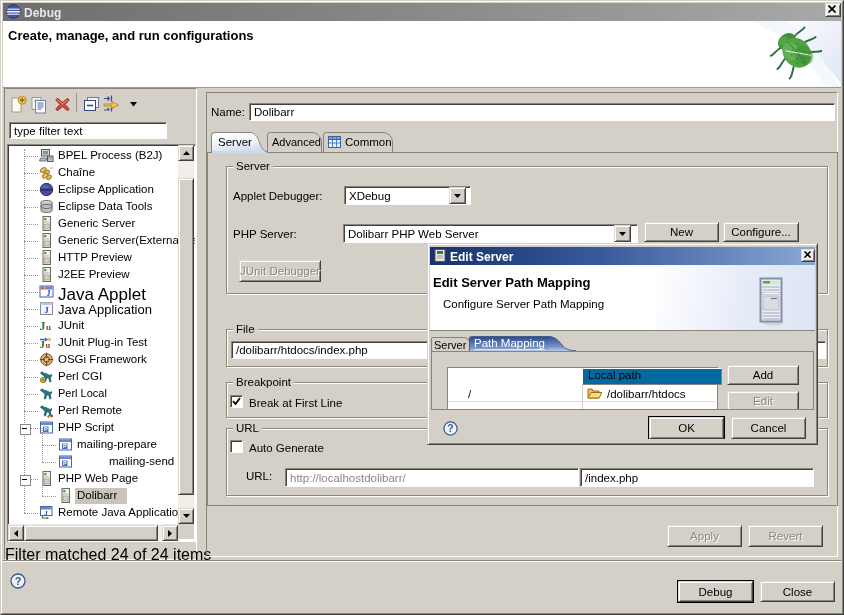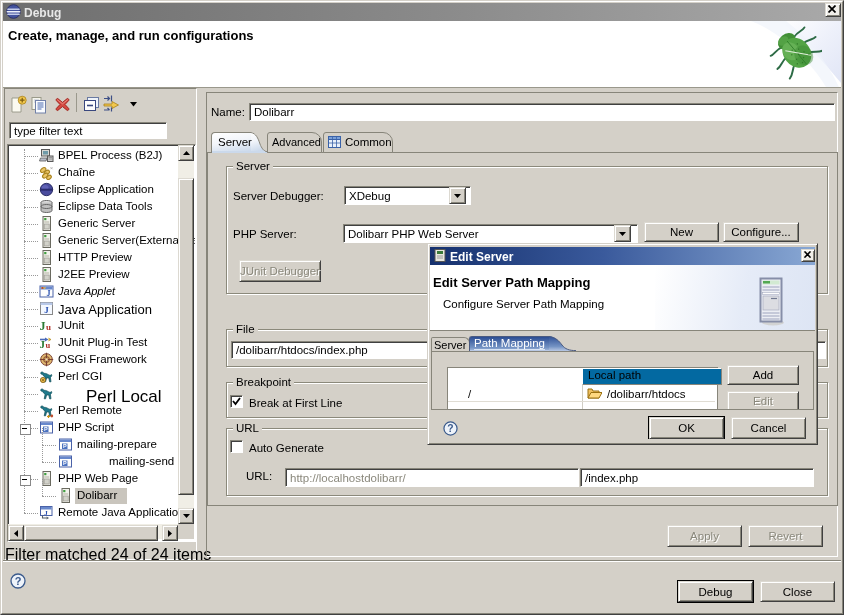--- a/index.html
+++ b/index.html
@@ -190,21 +190,21 @@
       </svg></div>
     <div class="abs tx" style="left:50px;top:123px;font-size:11.5px;">J2EE Preview</div>
     <div class="abs" style="left:16px;top:147px;width:14px;height:1px;border-top:1px dotted #999;"></div>
     <div class="abs" style="left:31px;top:139px;width:15px;height:15px;"><svg width="15" height="15" viewBox="0 0 15 15">
         <rect x="1" y="2" width="13" height="11" fill="#fdfdfd" stroke="#4a62a8"></rect>
         <rect x="1.5" y="2.5" width="12" height="3" fill="#6888cc"></rect>
         <path d="M2.5 3 l1 2 l1-2 l1 2 l1-2" stroke="#e8c040" stroke-width="0.9" fill="none"></path>
         <circle cx="3.5" cy="4" r="1" fill="#c04030"></circle>
         <text x="9.5" y="12" font-size="8" font-weight="bold" fill="#2850b0" text-anchor="middle" font-family="Liberation Serif">J</text>
       </svg></div>
-    <div class="abs tx" style="left:50px;top:140px;font-size:11px;font-style:italic;">Java Applet</div>
+    <div class="abs tx" style="left:50px;top:140px;font-size:17px;">Java Applet</div>
     <div class="abs" style="left:16px;top:164px;width:14px;height:1px;border-top:1px dotted #999;"></div>
     <div class="abs" style="left:31px;top:156px;width:15px;height:15px;"><svg width="15" height="15" viewBox="0 0 15 15">
         <rect x="1.5" y="1.5" width="12" height="12" fill="#f4f8ff" stroke="#888"></rect>
         <rect x="1.5" y="1.5" width="12" height="2.5" fill="#b8c8e8"></rect>
         <text x="7.5" y="12" font-size="9" font-weight="bold" fill="#2850b0" text-anchor="middle" font-family="Liberation Serif">J</text>
       </svg></div>
     <div class="abs tx" style="left:50px;top:157px;font-size:13px;">Java Application</div>
     <div class="abs" style="left:16px;top:181px;width:14px;height:1px;border-top:1px dotted #999;"></div>
     <div class="abs" style="left:31px;top:173px;width:15px;height:15px;"><svg width="15" height="15" viewBox="0 0 15 15">
         <text x="0.5" y="11.5" font-size="12" font-weight="bold" fill="#2a7a34" font-family="Liberation Serif">J</text>
@@ -232,21 +232,21 @@
     <div class="abs" style="left:31px;top:224px;width:15px;height:15px;"><svg width="15" height="15" viewBox="0 0 15 15">
         <path d="M2.2 3.2 C1.4 3.8 1.6 5 2.6 5.2 L3.8 5.4 C4.2 6.8 5 7.6 6.2 8 L5.2 12.8 L6.6 12.8 L7.6 9 L9.8 9 L10.6 12.8 L12 12.8 L11.4 8.4 C12.6 7.6 13 6.4 12.6 5.6 C12 6.2 11 6.4 10.4 6.2 C9 5.8 8.2 4.6 6.4 4.4 C5.4 4.3 4.6 4.5 4.2 3.6 C3.8 2.8 2.8 2.7 2.2 3.2 Z" fill="#1f7a8c" stroke="#0e4a55" stroke-width="0.7"></path>
         <circle cx="4" cy="11" r="2.6" fill="#e8b84a" stroke="#7a5a10" stroke-width="0.8"></circle>
         <circle cx="4" cy="11" r="1" fill="#8a6a20"></circle>
       </svg></div>
     <div class="abs tx" style="left:50px;top:225px;font-size:11.5px;">Perl CGI</div>
     <div class="abs" style="left:16px;top:249px;width:14px;height:1px;border-top:1px dotted #999;"></div>
     <div class="abs" style="left:31px;top:241px;width:15px;height:15px;"><svg width="15" height="15" viewBox="0 0 15 15">
         <path d="M2.2 3.2 C1.4 3.8 1.6 5 2.6 5.2 L3.8 5.4 C4.2 6.8 5 7.6 6.2 8 L5.2 12.8 L6.6 12.8 L7.6 9 L9.8 9 L10.6 12.8 L12 12.8 L11.4 8.4 C12.6 7.6 13 6.4 12.6 5.6 C12 6.2 11 6.4 10.4 6.2 C9 5.8 8.2 4.6 6.4 4.4 C5.4 4.3 4.6 4.5 4.2 3.6 C3.8 2.8 2.8 2.7 2.2 3.2 Z" fill="#1f7a8c" stroke="#0e4a55" stroke-width="0.7"></path>
       </svg></div>
-    <div class="abs tx" style="left:50px;top:242px;font-size:17px;margin-left:28px;">Perl Local</div>
+    <div class="abs tx" style="left:50px;top:242px;font-size:11px;">Perl Local</div>
     <div class="abs" style="left:16px;top:266px;width:14px;height:1px;border-top:1px dotted #999;"></div>
     <div class="abs" style="left:31px;top:258px;width:15px;height:15px;"><svg width="15" height="15" viewBox="0 0 15 15">
         <path d="M2.2 3.2 C1.4 3.8 1.6 5 2.6 5.2 L3.8 5.4 C4.2 6.8 5 7.6 6.2 8 L5.2 12.8 L6.6 12.8 L7.6 9 L9.8 9 L10.6 12.8 L12 12.8 L11.4 8.4 C12.6 7.6 13 6.4 12.6 5.6 C12 6.2 11 6.4 10.4 6.2 C9 5.8 8.2 4.6 6.4 4.4 C5.4 4.3 4.6 4.5 4.2 3.6 C3.8 2.8 2.8 2.7 2.2 3.2 Z" fill="#1f7a8c" stroke="#0e4a55" stroke-width="0.7"></path>
         <path d="M8 13.5 h3 M9.5 12 v3" stroke="#c89018 " stroke-width="1.2"></path>
         <circle cx="12.8" cy="13" r="1.4" fill="#c05030"></circle>
       </svg></div>
     <div class="abs tx" style="left:50px;top:259px;font-size:11.5px;">Perl Remote</div>
     <div class="abs" style="left:16px;top:283px;width:14px;height:1px;border-top:1px dotted #999;"></div>
     <div class="abs" style="left:12px;top:279px;width:9px;height:9px;background:#fff;border:1px solid #888;"></div>
     <div class="abs" style="left:14px;top:283px;width:5px;height:1px;background:#000;"></div>
@@ -359,21 +359,21 @@
  <rect x="0.5" y="0.5" width="12" height="3" fill="#7aa0d8" stroke="#3a62a8"></rect>
  <path d="M4.5 0.5 v11 M8.5 0.5 v11 M0.5 7 h12" stroke="#3a62a8" stroke-width="0.8"></path>
 </svg>
 <div class="abs tx" style="left:345px;top:136px;font-size:11.5px;">Common</div>
 
 <div class="abs" style="left:212px;top:151px;width:53px;height:2px;background:#cbd9eb;"></div>
 
 <div class="abs grp" style="left:226px;top:166px;width:600px;height:126px;">
     <span>Server</span>
   </div>
-<div class="abs tx" style="left:233px;top:190px;font-size:11.5px;">Server Debugger:</div>
+<div class="abs tx" style="left:233px;top:190px;font-size:11.5px;">Applet Debugger:</div>
 <div class="abs fld" style="left:344px;top:186px;width:121px;height:17px;">XDebug</div>
 <div class="abs raised btn" style="left:449px;top:187px;width:15px;height:15px;">
     <svg width="7" height="4" viewBox="0 0 7 4">
       <path d="M0 0 L7 0 L3.5 4 Z" fill="#000"></path>
     </svg>
   </div>
 <div class="abs tx" style="left:233px;top:228px;font-size:11.5px;">PHP Server:</div>
 <div class="abs fld" style="left:343px;top:224px;width:289px;height:17px;">Dolibarr PHP Web Server</div>
 <div class="abs raised btn" style="left:614px;top:225px;width:15px;height:15px;">
     <svg width="7" height="4" viewBox="0 0 7 4">

